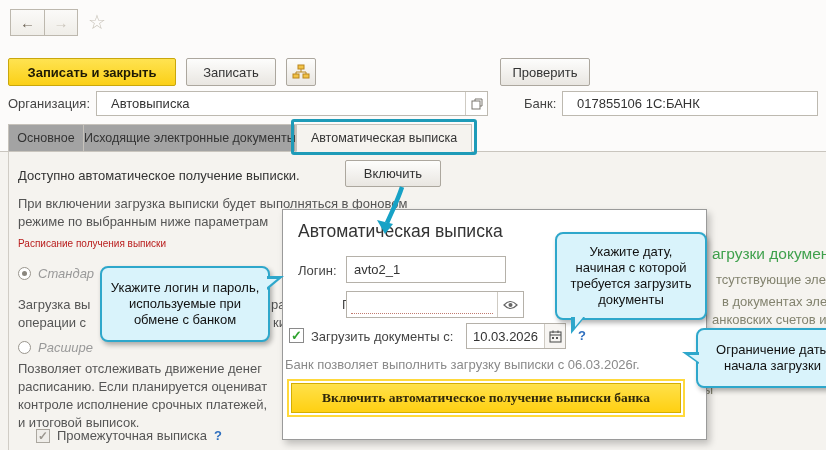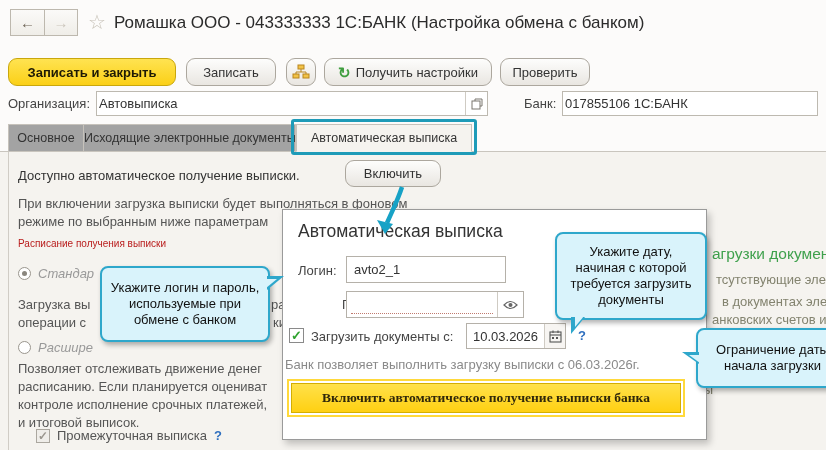--- a/index.html
+++ b/index.html
@@ -19,42 +19,42 @@
   .navbtn.fwd  { color:#CBC6BC; font-weight:bold; }
   .navbtn.back::before{ content:"\2190"; }
   .navbtn.fwd::before{ content:"\2192"; }
   .star { position:absolute; left:88px; top:10px; font-size:20px; color:#C8C3B9; }
   .star::before{ content:"\2606"; }
   .page-title { position:absolute; left:114px; top:13px; font-size:17px; color:#2B2B2B; white-space:nowrap; }
 
   
   .btn {
     position:absolute; top:58px; height:28px; border:1px solid #ACA79E;
-    background:linear-gradient(#FDFDFC,#E9E6E1); border-radius:9px;
+    background:linear-gradient(#FDFDFC,#E9E6E1); border-radius:2px;
     font-size:13px; color:#333; display:flex; align-items:center; justify-content:center;
     font-family:"Liberation Sans", sans-serif; cursor:pointer; white-space:nowrap; gap:5px;
   }
   .btn-yellow {
     left:8px; width:168px; background:linear-gradient(#FFE351,#FBD017);
     border:1px solid #C9A70C; font-weight:bold; color:#1E1A05;
   }
   .btn-save { left:186px; width:90px; }
   .btn-hier { left:286px; width:30px; }
   .btn-getset { left:324px; width:168px; }
   .btn-check { left:500px; width:90px; }
   .refresh-glyph { color:#3F9E3F; font-size:15px; font-weight:bold; line-height:1; }
   .refresh-glyph::before{ content:"\21BB"; }
 
   
   .fld-label { position:absolute; top:96px; color:#444; }
   .lbl-org { left:8px; }
   .lbl-bank { left:524px; }
   .input {
     position:absolute; top:91px; height:25px; background:#fff; border:1px solid #BDB9B0;
-    display:flex; align-items:center; padding:0 2px; color:#333;
+    display:flex; align-items:center; padding:0 14px; color:#333;
   }
   .input-org { left:96px; width:392px; padding-right:26px; }
   .input-bank { left:562px; width:256px; }
   .open-ico {
     position:absolute; right:0; top:0; width:22px; height:23px; border-left:1px solid #CFCBC3;
     display:flex; align-items:center; justify-content:center; cursor:pointer;
   }
 
   
   .tab {
@@ -188,35 +188,30 @@
 </head>
 <body>
 
 <div class="page">
 
   <div class="navgroup">
     <div class="navbtn back"></div>
     <div class="navbtn fwd"></div>
   </div>
   <div class="star"></div>
-  <div class="page-title">Ромашка ООО - 043333333 1С:БАНК (Настройка обмена с банком)</div>
 
   <button class="btn btn-yellow">Записать и закрыть</button>
   <button class="btn btn-save">Записать</button>
   <button class="btn btn-hier">
     <svg width="18" height="16" viewBox="0 0 18 16">
       <rect x="6" y="1" width="6" height="4" fill="#F2C347" stroke="#B9861E"></rect>
       <rect x="1" y="10" width="6" height="4" fill="#F2C347" stroke="#B9861E"></rect>
       <rect x="11" y="10" width="6" height="4" fill="#F2C347" stroke="#B9861E"></rect>
       <path d="M9 5 v3 M4 10 v-2 h10 v2" fill="none" stroke="#B9861E"></path>
     </svg>
-  </button>
-  <button class="btn btn-getset">
-    <span class="refresh-glyph"></span>
-    <span>Получить настройки</span>
   </button>
   <button class="btn btn-check">Проверить</button>
 
   <div class="fld-label lbl-org">Организация:</div>
   <div class="input input-org">
     <span>Автовыписка</span>
     <span class="open-ico">
       <svg width="12" height="12" viewBox="0 0 12 12">
         <rect x="1" y="3" width="8" height="8" fill="none" stroke="#7A766E"></rect>
         <path d="M4 3 V1 h7 v7 h-2" fill="none" stroke="#7A766E"></path>

